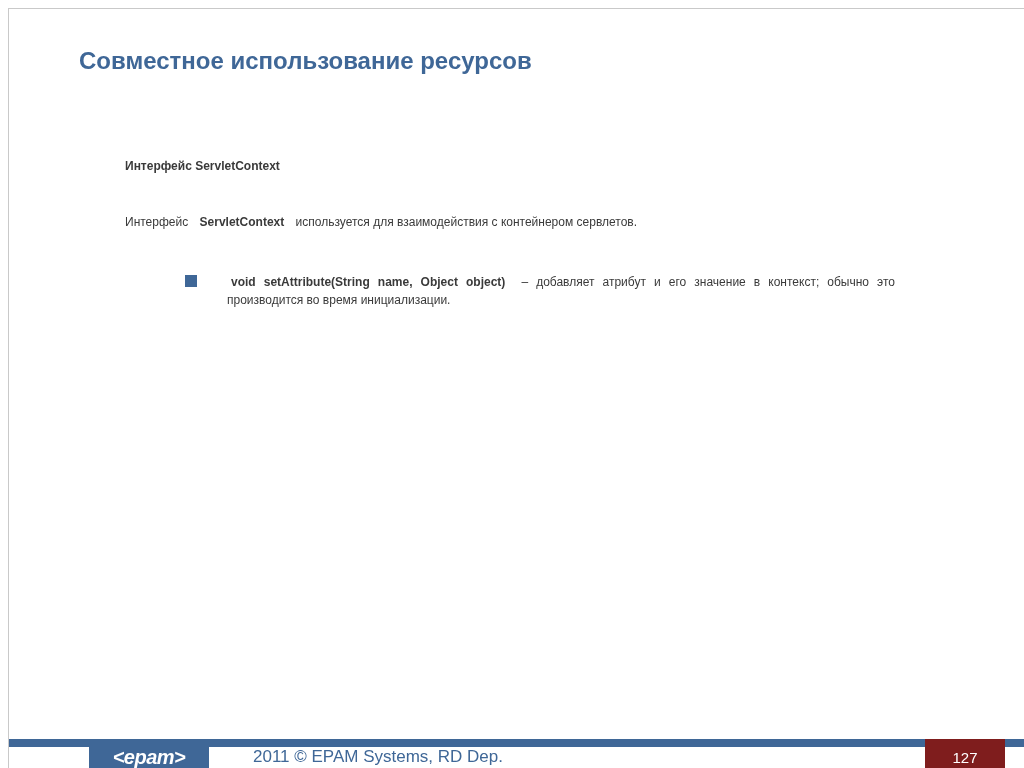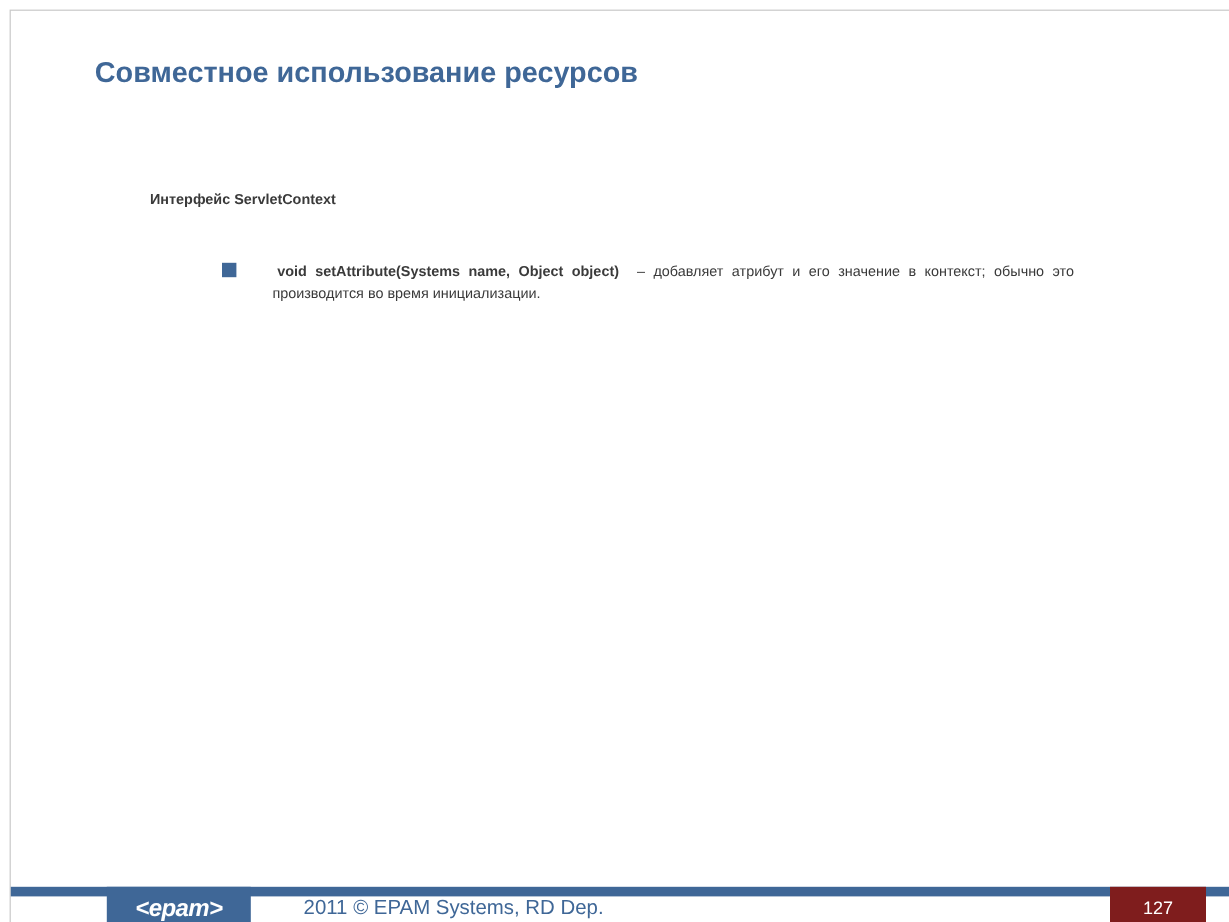--- a/index.html
+++ b/index.html
@@ -108,26 +108,29 @@
 </head>
 <body>
 
 <div class="slide">
 
   <div class="title">Совместное использование ресурсов</div>
 
   <div class="body">
     <p class="subhead">Интерфейс ServletContext</p>
 
+    <p class="justify indent">
+      <span>Интерфейс </span><b>ServletContext</b><span> используется для взаимодействия с контейнером сервлетов.</span>
+    </p>
 
 
     <div class="bullet-row">
       <div class="bullet-mark"></div>
       <div class="bullet-text">
-        <b class="bullet-lead">void setAttribute(Systems name, Object object)</b><span> – добавляет атрибут и его значение в контекст; обычно это производится во время инициализации.</span>
+        <b class="bullet-lead">void setAttribute(String name, Object object)</b><span> – добавляет атрибут и его значение в контекст; обычно это производится во время инициализации.</span>
       </div>
     </div>
   </div>
 
   <div class="footer">
     <div class="footer-line"></div>
     <div class="logo-block">&lt;epam&gt;</div>
     <div class="footer-text">2011 © EPAM Systems, RD Dep.</div>
     <div class="page-box">127</div>
   </div>

